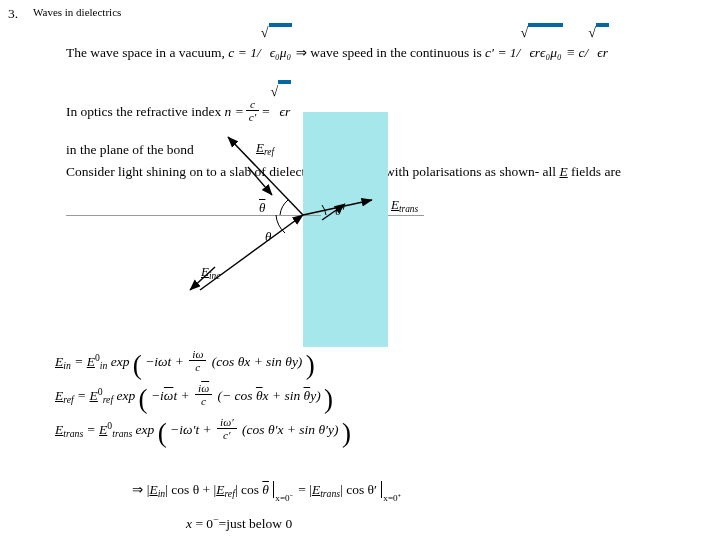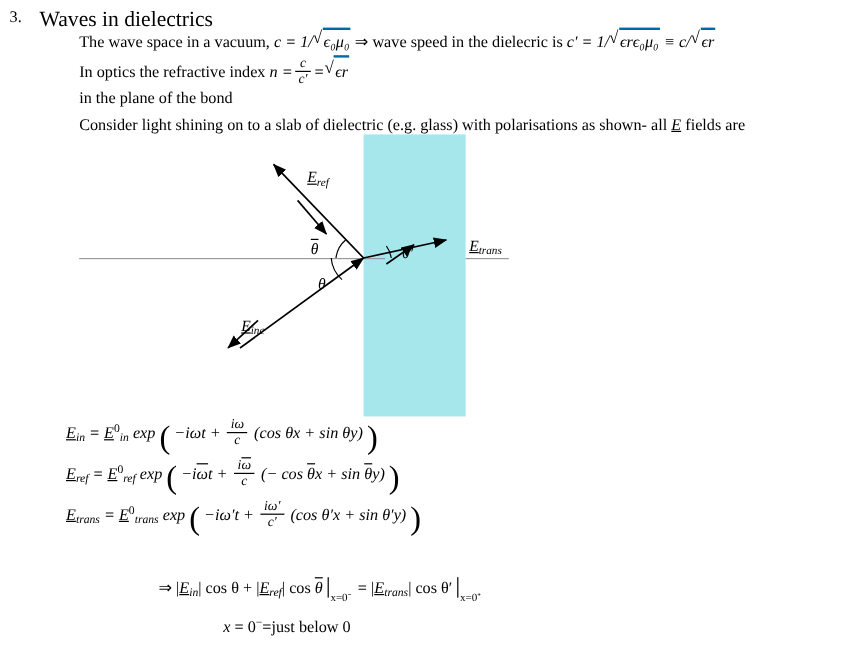--- a/index.html
+++ b/index.html
@@ -34,21 +34,21 @@
   .item-num {
     position: absolute;
     left: 8px;
     top: 6px;
     font-size: 13.5px;
   }
   .item-title {
     position: absolute;
     left: 33px;
     top: 6px;
-    font-size: 18px;
+    font-size: 11px;
   }
   .body-block {
     position: absolute;
     left: 66px;
     top: 22px;
     width: 640px;
     font-size: 13.5px;
     line-height: 20px;
   }
   .line { white-space: nowrap; }
@@ -81,22 +81,22 @@
   }
   .sqrt::before {
     content: "√";
     position: absolute;
     left: 0;
     top: -0.06em;
     font-size: 1.05em;
   }
   .sqrt > span {
     display: inline-block;
-    border-top: 2px solid #0369a1;
-    padding: 0 1px;
+    border-top: 4px solid #0369a1;
+    padding: 16px 1px;
   }
   
   .figure {
     position: absolute;
     left: 0px;
     top: 112px;
     width: 705px;
     height: 235px;
   }
   .slab {
@@ -188,21 +188,21 @@
 
   <div class="item-num">3.</div>
   <div class="item-title">Waves in dielectrics</div>
 
   <div class="body-block">
 
 
     <div class="line line2">
       <span>The wave space in a vacuum,</span>
       <span class="it">c = 1/</span><span class="sqrt"><span class="it">ϵ₀μ₀</span></span>
-      <span>⇒ wave speed in the dielecric is</span>
+      <span>⇒ wave speed in the continuous is</span>
       <span class="it">c′ = 1/</span><span class="sqrt"><span class="it">ϵrϵ₀μ₀</span></span>
       <span class="it">≡ c/</span><span class="sqrt"><span class="it">ϵr</span></span>
     </div>
 
     <div class="line line2" style="line-height:24px;">
       <span>In optics the refractive index</span>
       <span class="it">n =</span><span class="frac"><span class="num it">c</span><span class="den it">c′</span></span><span class="it">=</span><span class="sqrt"><span class="it">ϵr</span></span>
     </div>
 
     <div>in the plane of the bond</div>

